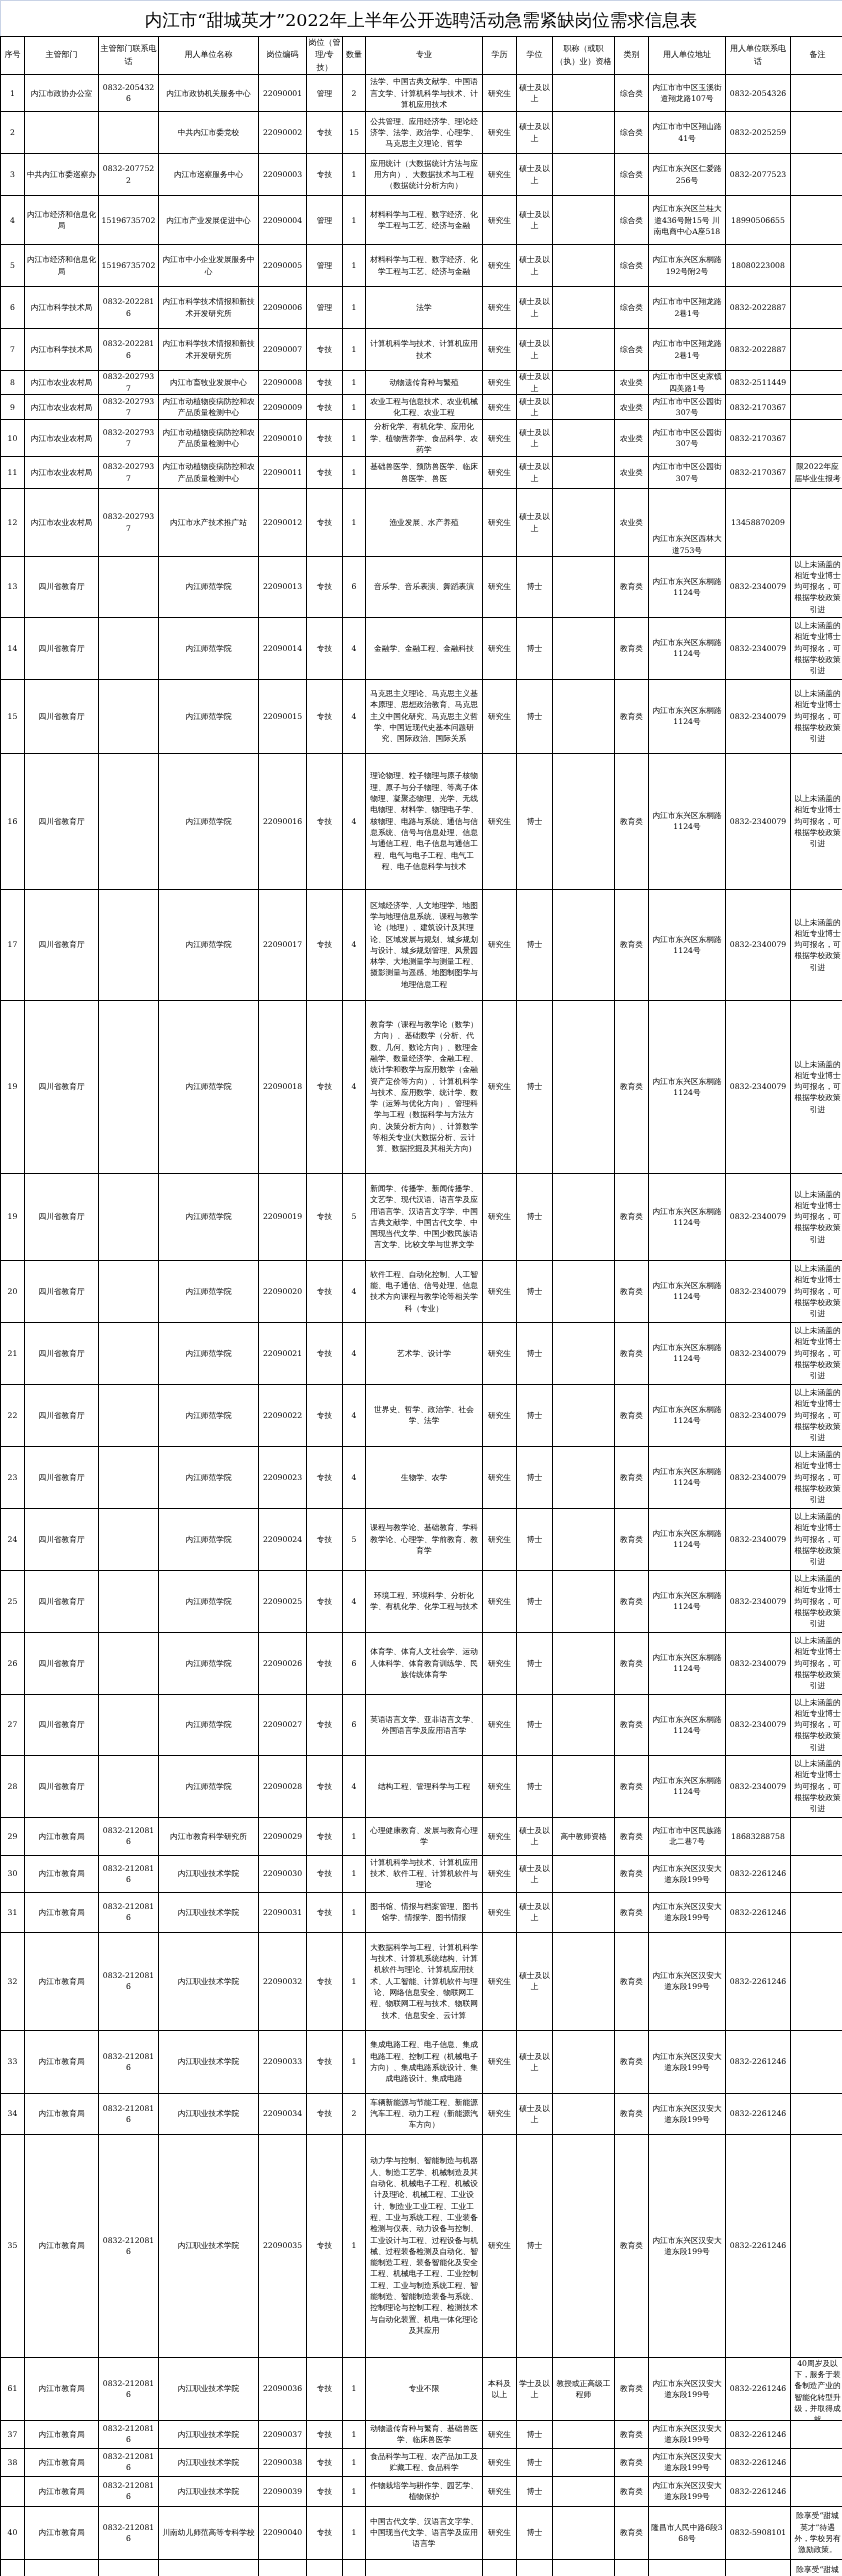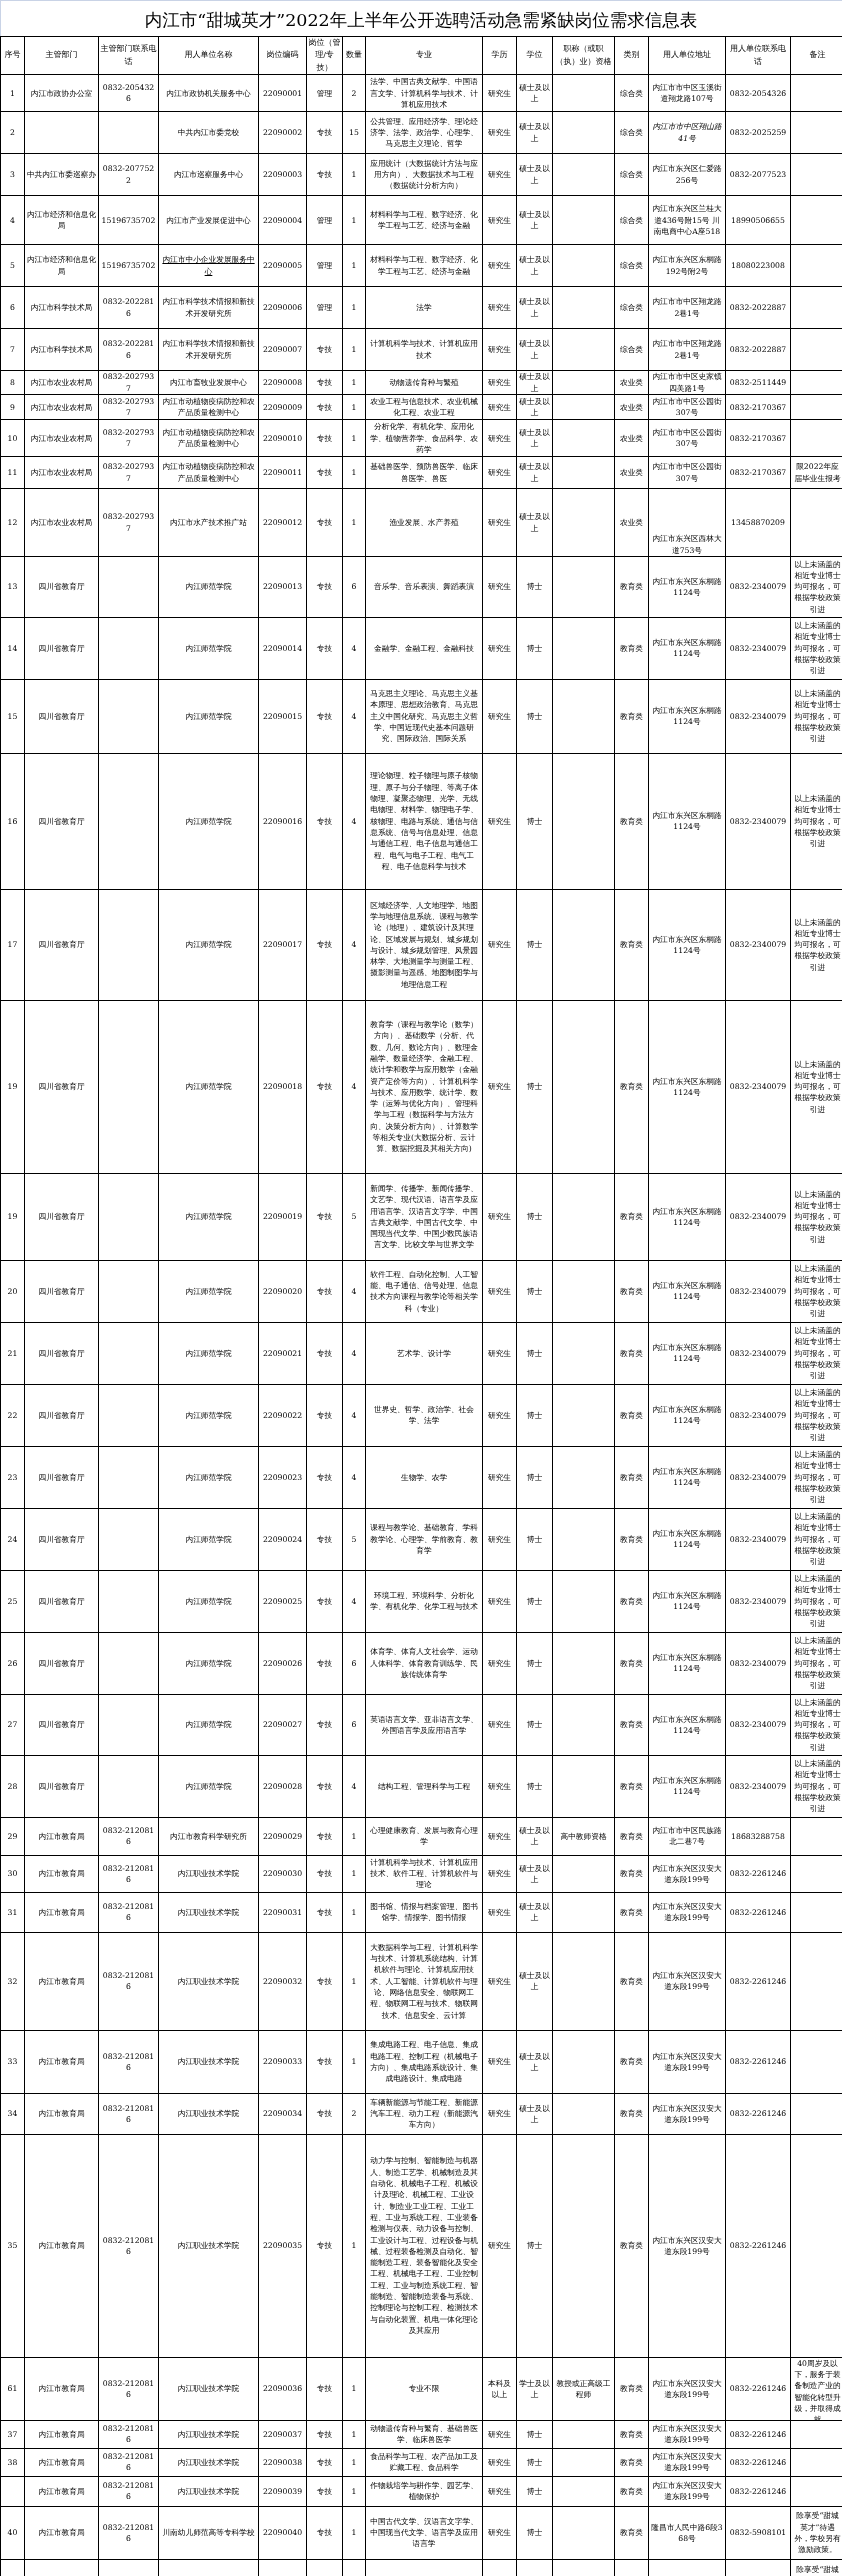--- a/index.html
+++ b/index.html
@@ -144,21 +144,21 @@
         <td>
           <span class="clip" style="max-height: 41px;">硕士及以上</span>
         </td>
         <td>
           <span class="clip" style="max-height: 41px;"></span>
         </td>
         <td>
           <span class="clip" style="max-height: 41px;">综合类</span>
         </td>
         <td>
-          <span class="clip" style="max-height: 41px; font-style: italic;">内江市市中区翔山路41号</span>
+          <span class="clip" style="max-height: 41px;">内江市市中区翔山路41号</span>
         </td>
         <td>
           <span class="clip" style="max-height: 41px;">0832-2025259</span>
         </td>
         <td class="remark">
           <span class="clip" style="max-height: 41px;"></span>
         </td>
       </tr>
       <tr style="height: 42px;">
         <td>
@@ -258,21 +258,21 @@
         <td>
           <span class="clip" style="max-height: 41px;">5</span>
         </td>
         <td>
           <span class="clip" style="max-height: 41px;">内江市经济和信息化局</span>
         </td>
         <td>
           <span class="clip" style="max-height: 41px;">15196735702</span>
         </td>
         <td>
-          <span class="clip" style="max-height: 41px; text-decoration: underline;">内江市中小企业发展服务中心</span>
+          <span class="clip" style="max-height: 41px;">内江市中小企业发展服务中心</span>
         </td>
         <td>
           <span class="clip" style="max-height: 41px;">22090005</span>
         </td>
         <td>
           <span class="clip" style="max-height: 41px;">管理</span>
         </td>
         <td>
           <span class="clip" style="max-height: 41px;">1</span>
         </td>

